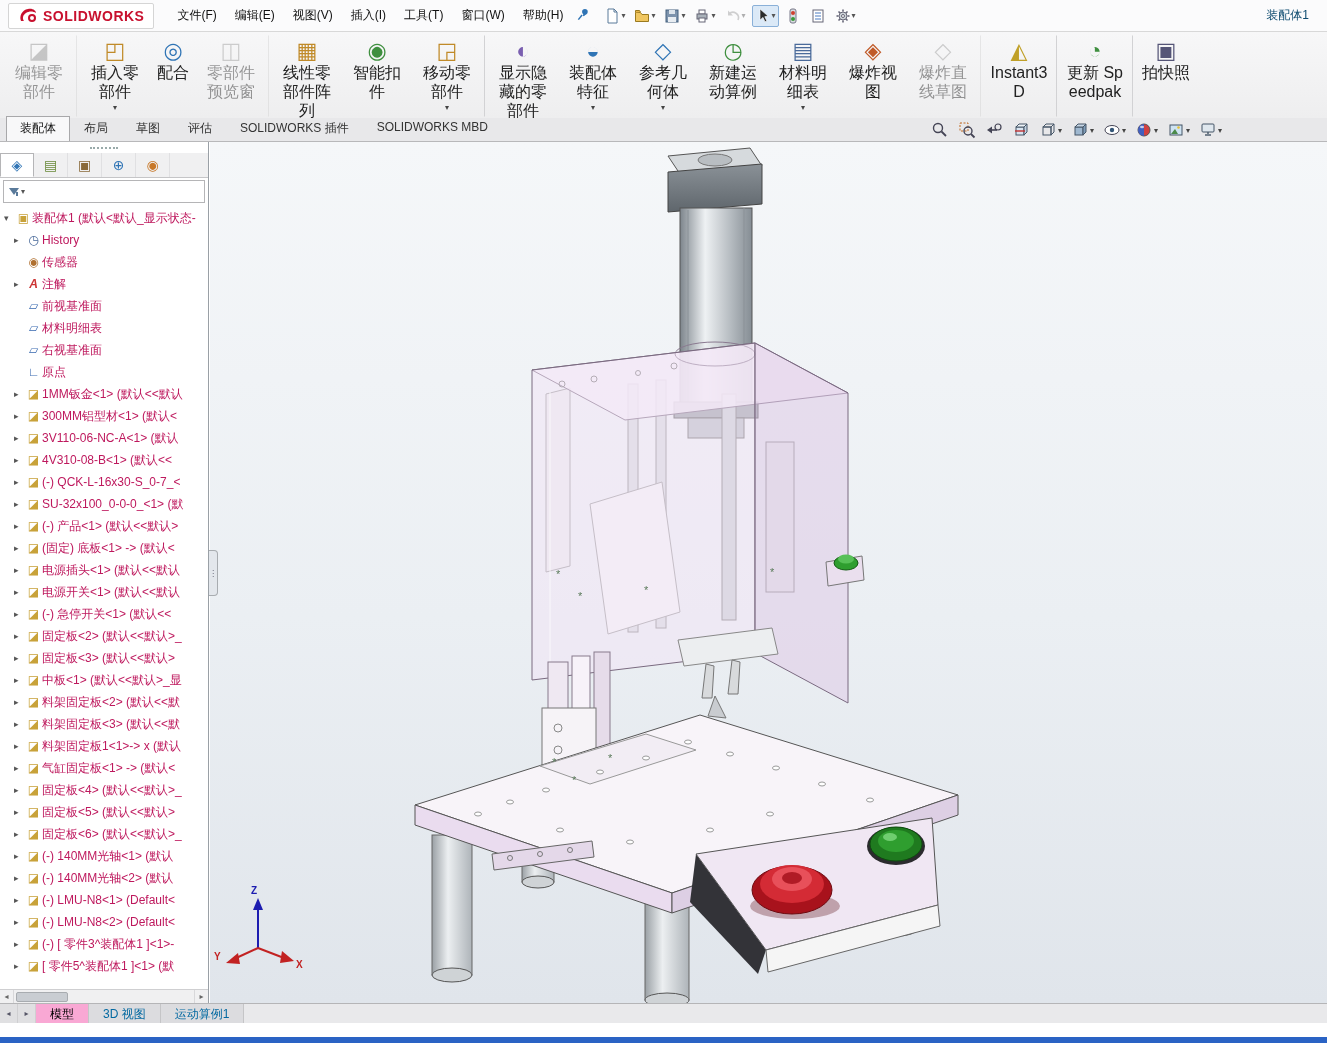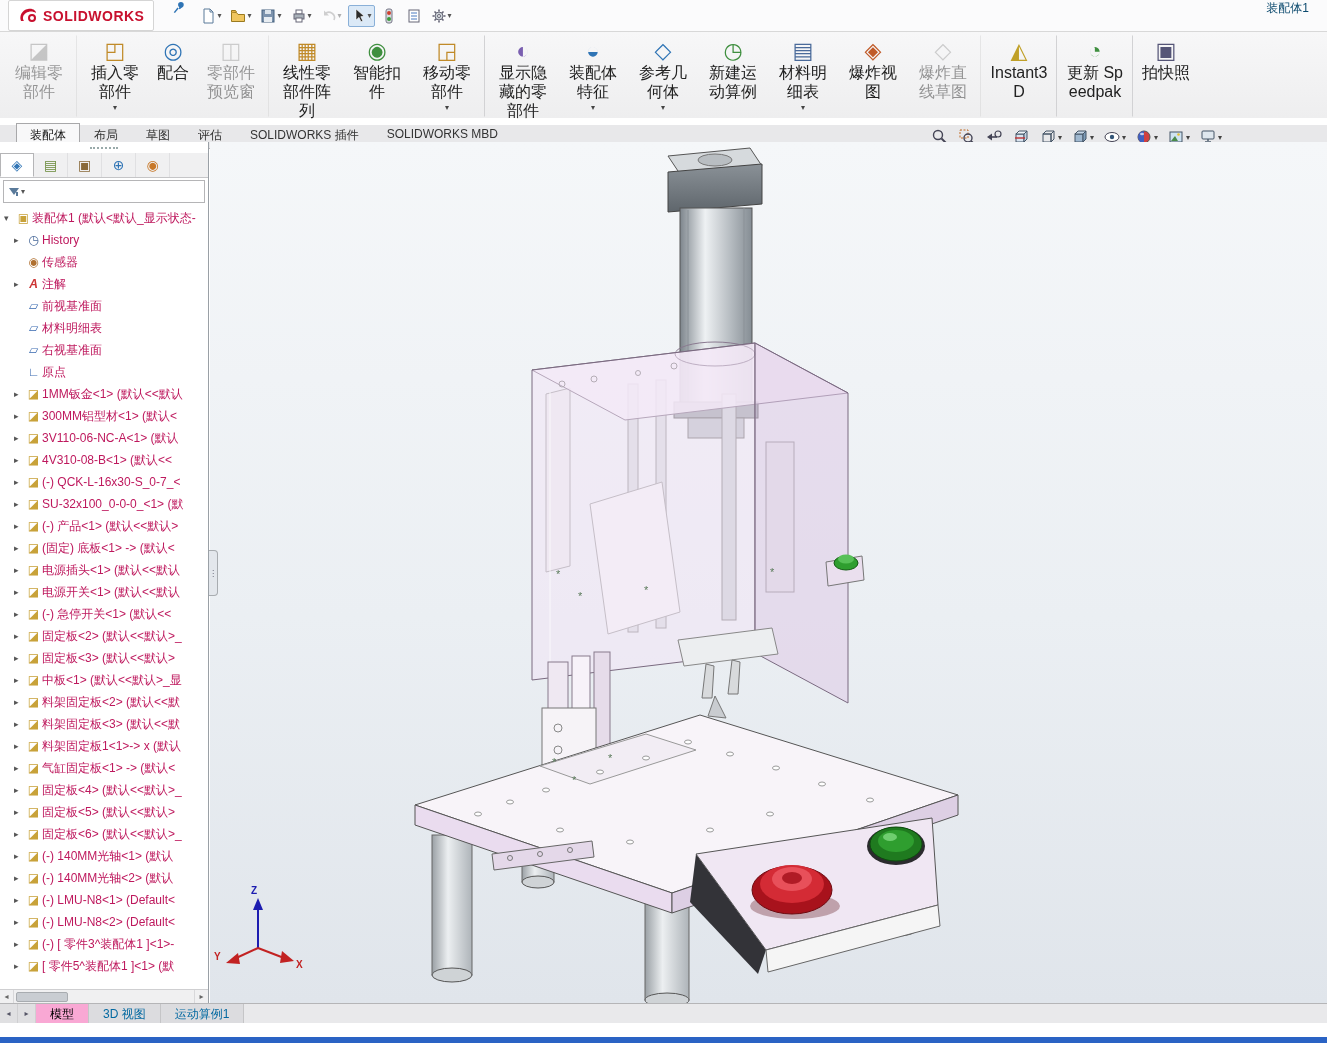--- a/index.html
+++ b/index.html
@@ -1,21 +1,21 @@
 <!DOCTYPE html>
 <html><head>
 <meta charset="utf-8">
 <style>
   *{box-sizing:border-box;margin:0;padding:0}
   html,body{width:1327px;height:1043px;overflow:hidden}
   body{font-family:"Liberation Sans","DejaVu Sans",sans-serif;font-size:12px;color:#222;background:#fff}
   #app{position:relative;width:1327px;height:1043px;overflow:hidden;background:#fff}
 
   
-  .menubar{position:absolute;left:0;top:0;width:1327px;height:32px;background:#fbfbfc;border-bottom:1px solid #d8d8d8;display:flex;padding:0 8px}
+  .menubar{position:absolute;left:0;top:0;width:1327px;height:32px;background:#fbfbfc;border-bottom:1px solid #d8d8d8;display:flex;align-items:center;padding:0 8px}
   .logo{display:flex;align-items:center;gap:5px;border:1px solid #d5d5d5;border-radius:2px;padding:3px 9px;margin-right:14px;background:#fff}
   .brand{color:#c8102e;font-weight:bold;font-size:14px;letter-spacing:.5px}
   .menus{display:flex;align-items:center}
   .menu-item{padding:5px 9px;color:#111;cursor:default}
   .pin{margin:0 10px 0 4px}
   .quickbar{display:flex;align-items:center;gap:3px}
   .qbtn{display:flex;align-items:center;padding:2px 2px;border:1px solid transparent;border-radius:2px}
   .qbtn.pressed{background:#dbe9f7;border-color:#8ab0d8}
   .qbtn.disabled{opacity:.45}
   .qcaret{font-size:8px;color:#555;margin-left:1px}
@@ -25,21 +25,21 @@
   .ribbon{position:absolute;left:0;top:32px;width:1327px;height:86px;background:linear-gradient(#f7f7f8,#eeeeef);display:flex;align-items:stretch;padding:3px 4px 1px 4px}
   .ritem{display:flex;flex-direction:column;align-items:center;justify-content:flex-start;min-width:46px;padding:2px 5px;border:1px solid transparent;border-radius:2px;text-align:center;cursor:default}
   .ritem.group-end{border-right:1px solid #d2d2d4;border-radius:0;margin-right:3px;padding-right:8px}
   .ritem.disabled{opacity:.45;filter:grayscale(1)}
   .ricon{font-size:22px;line-height:26px;height:26px}
   .rlabel{font-size:16px;line-height:1.18;max-width:58px;color:#222;word-break:break-all}
   .rcaret{display:none;font-size:8px;color:#444;margin-top:1px}
   .ritem.has-dd .rcaret{display:block}
 
   
-  .tabrow{position:absolute;left:0;top:125px;width:1327px;height:24px;background:#e8e8ea;border-bottom:1px solid #b8b8ba;display:flex;align-items:flex-end;padding-left:16px}
+  .tabrow{position:absolute;left:0;top:118px;width:1327px;height:24px;background:#e8e8ea;border-bottom:1px solid #b8b8ba;display:flex;align-items:flex-end;padding-left:6px}
   .ctab{padding:3px 13px 4px 13px;color:#333;border:1px solid transparent;border-bottom:none;cursor:default}
   .ctab.active{background:#f8f8f9;border-color:#a8a8aa;color:#111}
   .headsup{position:absolute;right:104px;top:2px;display:flex;align-items:center;gap:7px}
   .hbtn{display:flex;align-items:center;gap:1px;padding:1px;border-radius:2px}
   .hcaret{font-size:8px;color:#444}
 
   
   .main{position:absolute;left:0;top:142px;width:1327px;height:861px}
 
   
@@ -92,20 +92,36 @@
 <div id="app">
 
   <div class="menubar">
     <div class="logo">
       <svg width="20" height="18" viewBox="0 0 20 18">
         <path d="M3 14 C1 9 4 3 10 2 C15 1 18 4 18 6 C15 4 11 4 8 6 C5 8 4 11 6 14 Z" fill="#c8102e"></path>
         <circle cx="14" cy="11" r="3" fill="none" stroke="#c8102e" stroke-width="2"></circle>
       </svg>
       <span class="brand">SOLIDWORKS</span>
     </div>
+    <div class="menus">
+
+        <span class="menu-item">文件(F)</span>
+
+        <span class="menu-item">编辑(E)</span>
+
+        <span class="menu-item">视图(V)</span>
+
+        <span class="menu-item">插入(I)</span>
+
+        <span class="menu-item">工具(T)</span>
+
+        <span class="menu-item">窗口(W)</span>
+
+        <span class="menu-item">帮助(H)</span>
+      </div>
     <span class="pin">
       <svg width="15" height="15" viewBox="0 0 16 16">
           <circle cx="9.5" cy="5" r="3" fill="#2f74b5"></circle>
           <rect x="7" y="7" width="4" height="2" rx="1" transform="rotate(-45 9 8)" fill="#2f74b5"></rect>
           <line x1="6.5" y1="8.5" x2="2.5" y2="13.5" stroke="#2f74b5" stroke-width="1.6"></line>
         </svg>
     </span>
     <div class="quickbar">
       <span class="qbtn">
         <svg width="16" height="16" viewBox="0 0 16 16">

